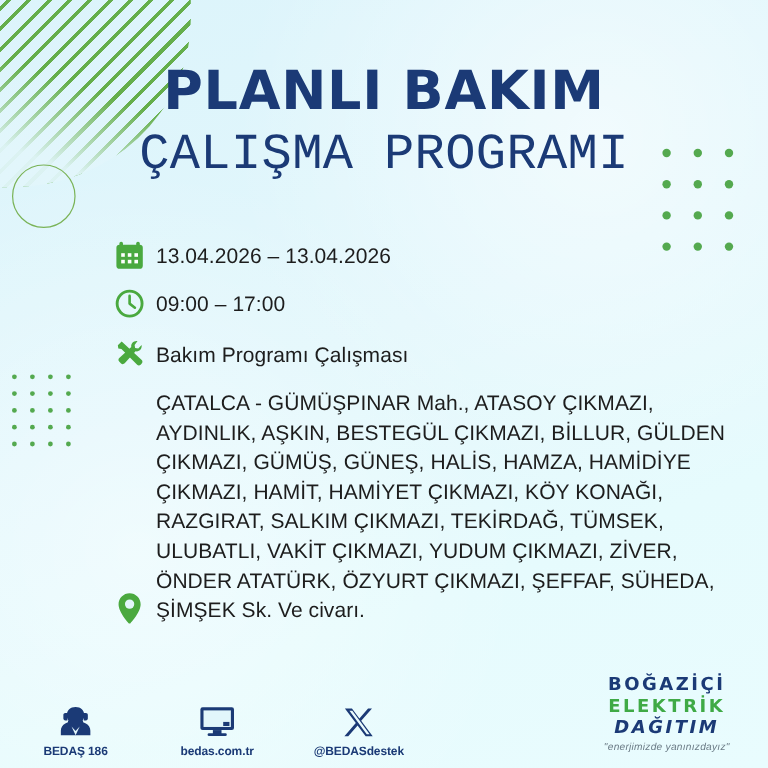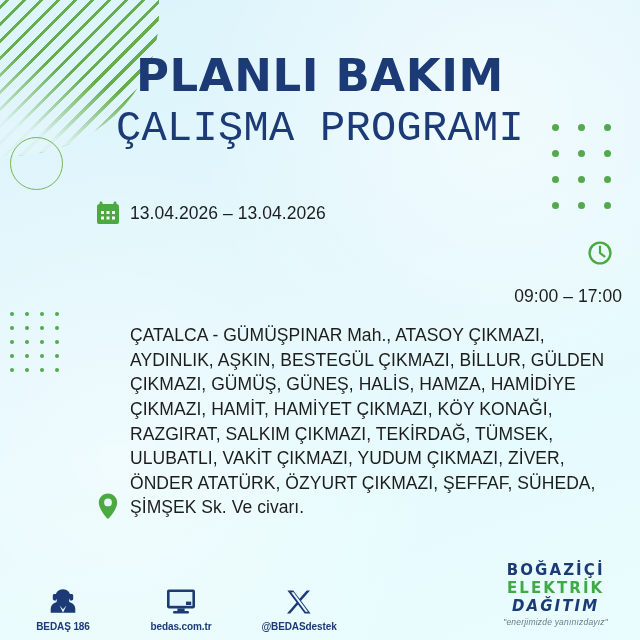--- a/index.html
+++ b/index.html
@@ -56,21 +56,21 @@
 
   
   .rows{position:absolute;left:86px;top:199px;right:18px;}
   .row{display:flex;align-items:flex-end;margin-bottom:12px;}
   .row .ic{width:44px;flex:0 0 44px;display:flex;justify-content:center;padding-top:1px;}
   .row .tx{
     font-size:17.5px;color:#1d1d1d;line-height:1.44;
     font-family:"Liberation Sans", sans-serif;letter-spacing:.05px;
   }
   #row-date{margin-bottom:13px;}
-  #row-time{margin-bottom:14px;flex-direction:column;}
+  #row-time{margin-bottom:14px;}
   #row-work{margin-bottom:15px;}
   #addr-text{font-size:17.5px;line-height:24.6px;max-width:492px;}
 
   
   .footer{position:absolute;left:0;right:0;bottom:0;height:86px;}
   .contacts{position:absolute;left:24px;bottom:8px;display:flex;gap:40px;}
   .contact{width:78px;text-align:center;}
   .contact .cic{height:34px;display:flex;align-items:flex-end;justify-content:center;}
   .contact .clab{
     margin-top:5px;font-size:10px;color:#1b3a76;font-weight:bold;
@@ -161,20 +161,31 @@
     <div class="row" id="row-time">
       <span class="ic">
         <svg width="26" height="26" viewBox="0 0 26 26">
           <circle cx="13" cy="13" r="10.4" fill="none" stroke="#4aa93f" stroke-width="2.4"></circle>
           <path d="M13 6.6 L13 13 L17.4 16.4" fill="none" stroke="#4aa93f" stroke-width="2.2" stroke-linecap="round" stroke-linejoin="round"></path>
         </svg>
       </span>
       <span class="tx">09:00 – 17:00</span>
     </div>
 
+    <div class="row" id="row-work">
+      <span class="ic">
+        <svg width="28" height="28" viewBox="0 0 28 28">
+          <g fill="#4aa93f">
+            <path d="M20.6 3.2c-3 -0.6 -5.8 1.9 -5.2 5l-10 9.1c-0.9 0.8 -0.9 2.2 -0.1 3l1.6 1.6c0.8 0.8 2.2 0.8 3 -0.1l9.1 -10c3.1 0.6 5.6 -2.2 5 -5.2l-2.8 2.8 -2.6 -0.4 -0.4 -2.6z"></path>
+            <path d="M7.4 3.6 L4.2 6.8 4.6 9.4 7.2 9.8 20.3 22.9c0.8 0.8 2.1 0.8 2.9 0l0.9 -0.9c0.8 -0.8 0.8 -2.1 0 -2.9z"></path>
+          </g>
+        </svg>
+      </span>
+      <span class="tx">Bakım Programı Çalışması</span>
+    </div>
 
     <div class="row" id="row-address">
       <span class="ic">
         <svg width="26" height="28" viewBox="0 0 26 28">
           <path d="M13 1.4C7.9 1.4 3.8 5.5 3.8 10.6c0 6.6 7.9 15.2 8.2 15.6 0.5 0.6 1.4 0.6 1.9 0 0.3 -0.4 8.3 -9 8.3 -15.6 0 -5.1 -4.1 -9.2 -9.2 -9.2z" fill="#4aa93f"></path>
           <circle cx="13" cy="10.4" r="3.9" fill="#e2f6fb"></circle>
         </svg>
       </span>
       <span class="tx" id="addr-text">ÇATALCA - GÜMÜŞPINAR Mah., ATASOY ÇIKMAZI, AYDINLIK, AŞKIN, BESTEGÜL ÇIKMAZI, BİLLUR, GÜLDEN ÇIKMAZI, GÜMÜŞ, GÜNEŞ, HALİS, HAMZA, HAMİDİYE ÇIKMAZI, HAMİT, HAMİYET ÇIKMAZI, KÖY KONAĞI, RAZGIRAT, SALKIM ÇIKMAZI, TEKİRDAĞ, TÜMSEK, ULUBATLI, VAKİT ÇIKMAZI, YUDUM ÇIKMAZI, ZİVER, ÖNDER ATATÜRK, ÖZYURT ÇIKMAZI, ŞEFFAF, SÜHEDA, ŞİMŞEK Sk. Ve civarı.</span>
     </div>

